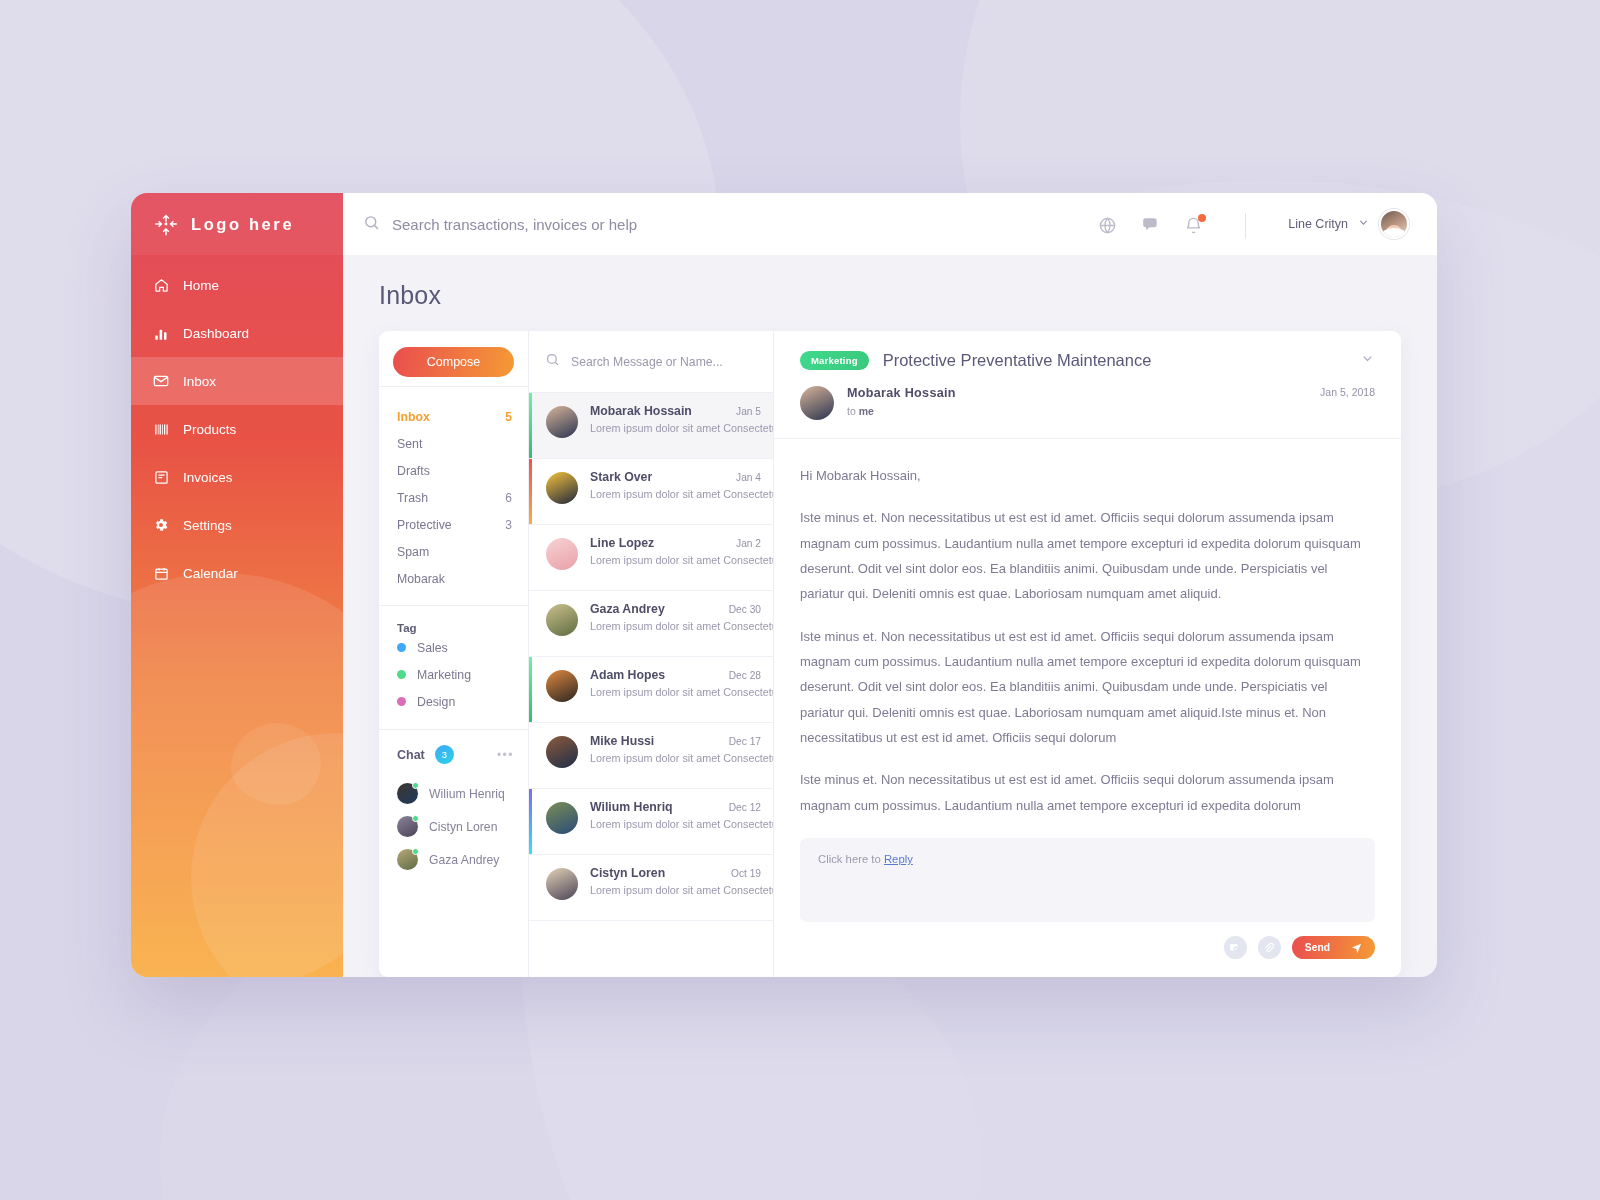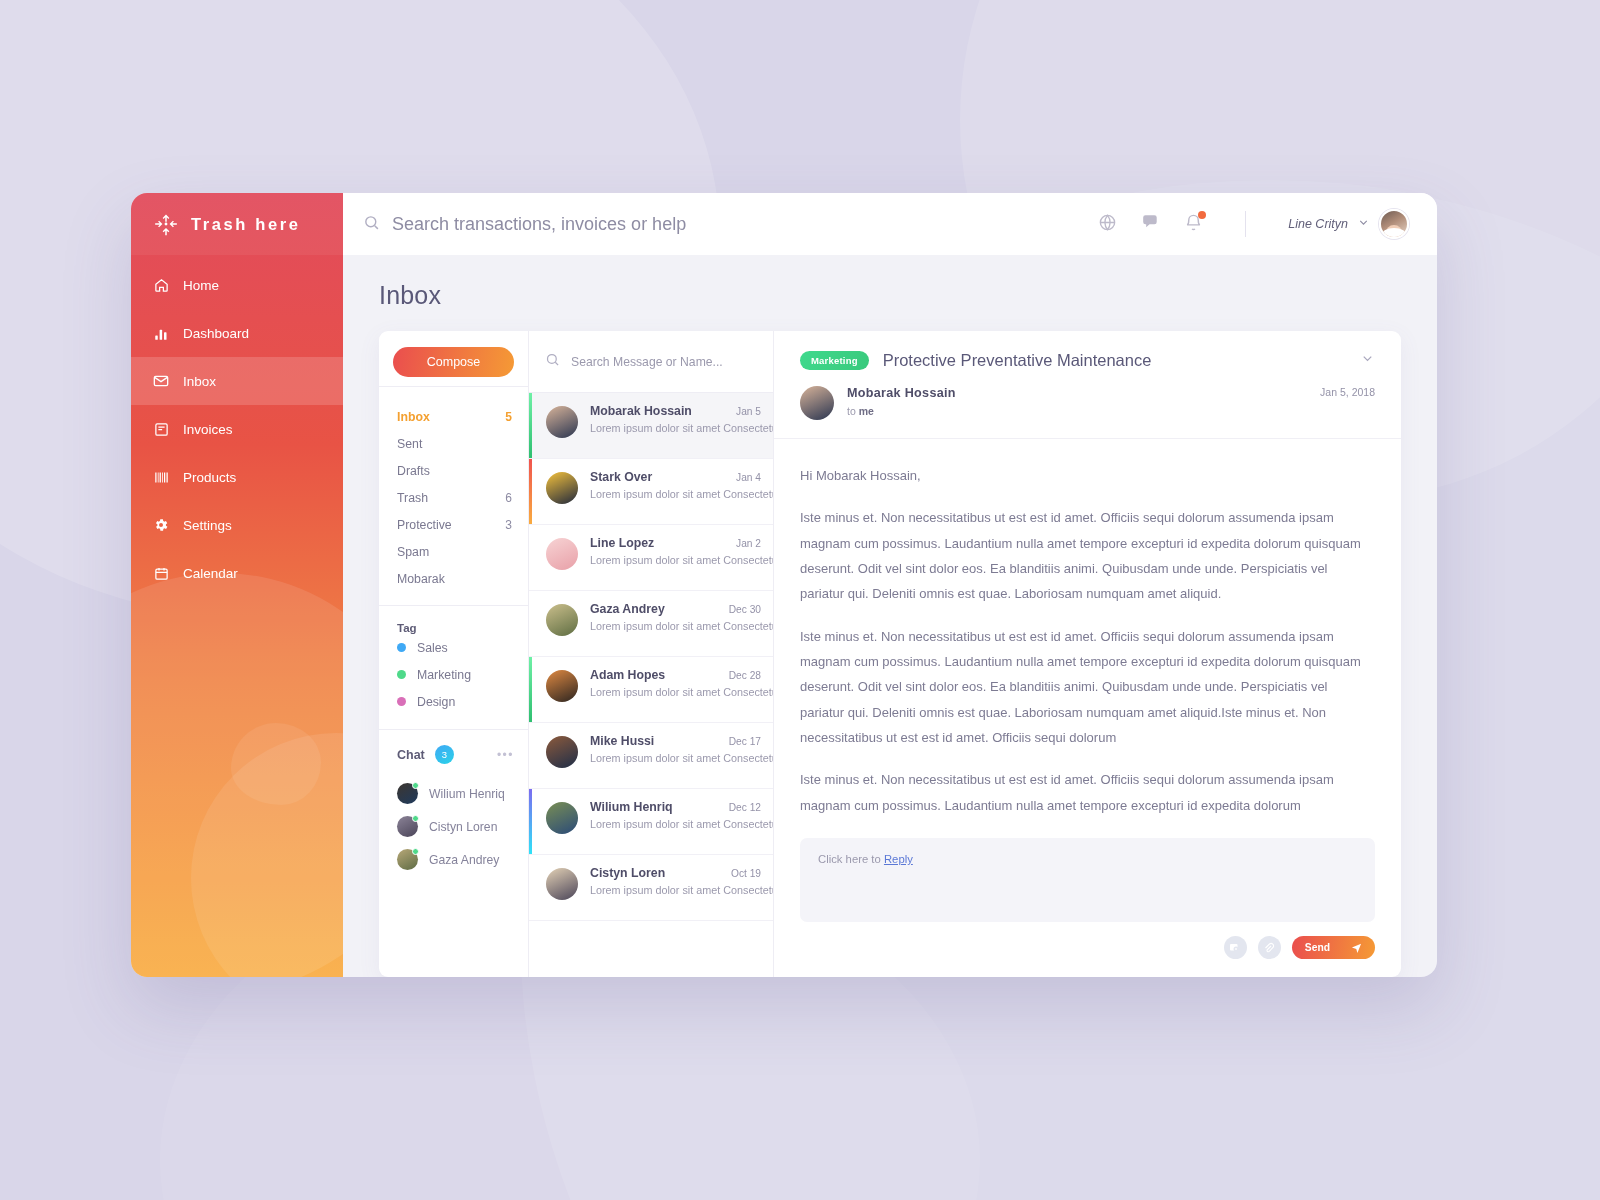--- a/index.html
+++ b/index.html
@@ -104,25 +104,25 @@
   .topbar {
     height: 62px; flex: 0 0 62px;
     background: #ffffff;
     display: flex; align-items: center;
     padding: 0 28px 0 20px;
   }
   .search-wrap { display: flex; align-items: center; gap: 12px; flex: 1; }
   .search-input {
     border: none; outline: none; background: transparent;
     font-family: "Liberation Sans", sans-serif;
-    font-size: 18px; color: #000000;
+    font-size: 15px; color: #000000;
     width: 420px;
   }
   .search-input::placeholder { color: #8e8ca3; }
-  .topbar-icons { display: flex; align-items: center; gap: 24px; font-style: italic; }
+  .topbar-icons { display: flex; align-items: flex-end; gap: 24px; }
   .tb-icon { position: relative; cursor: pointer; color: #b8b5c8; }
   .notif-dot {
     position: absolute; right: -3px; top: -2px;
     width: 8px; height: 8px; border-radius: 50%;
     background: #f26a3e;
   }
   .tb-divider { width: 1px; height: 26px; background: #e4e2ee; margin: 0 18px; }
   .user-box { display: flex; align-items: center; gap: 9px; cursor: pointer; }
   .user-name { font-size: 12.5px; color: #62607a; }
   .avatar-topbar {
@@ -293,21 +293,21 @@
     <div class="logo-area">
       <span class="logo-mark">
         <svg viewBox="0 0 24 24" width="26" height="26" fill="#fff">
           <path d="M11.3 2v4.2l-1.5-1.5-.9.9 3.1 3.1 3.1-3.1-.9-.9-1.5 1.5V2z" transform="rotate(180 12 6)"></path>
           <path d="M11.3 15.6v4.2l-1.5-1.5-.9.9 3.1 3.1 3.1-3.1-.9-.9-1.5 1.5v-4.2z" transform="rotate(180 12 19)"></path>
           <path d="M2 11.3h4.2L4.7 9.8l.9-.9 3.1 3.1-3.1 3.1-.9-.9 1.5-1.5H2z"></path>
           <path d="M22 12.7h-4.2l1.5 1.5-.9.9-3.1-3.1 3.1-3.1.9.9-1.5 1.5H22z"></path>
           <circle cx="12" cy="12" r="1.3"></circle>
         </svg>
       </span>
-      <span class="logo-text">Trash here</span>
+      <span class="logo-text">Logo here</span>
     </div>
 
     <nav class="nav">
       <div class="nav-item">
         <span class="nav-icon">
           <svg viewBox="0 0 24 24" width="15" height="15" fill="none" stroke="#fff" stroke-width="2">
               <path d="M3 10l9-7 9 7v10a1 1 0 0 1-1 1h-5v-6H9v6H4a1 1 0 0 1-1-1z"></path>
             </svg>
         </span>
         <span>Home</span>
@@ -323,42 +323,42 @@
         <span>Dashboard</span>
       </div>
       <div class="nav-item active">
         <span class="nav-icon">
           <svg viewBox="0 0 24 24" width="16" height="16" fill="none" stroke="#fff" stroke-width="2">
               <rect x="2" y="5" width="20" height="14" rx="2"></rect>
               <path d="M2.5 6.5L12 13l9.5-6.5"></path>
             </svg>
         </span>
         <span>Inbox</span>
-      </div>
-      <div class="nav-item">
-        <span class="nav-icon">
-          <svg viewBox="0 0 24 24" width="15" height="15" fill="none" stroke="#fff" stroke-width="2">
-              <rect x="3" y="3" width="18" height="18" rx="2"></rect>
-              <path d="M7 8h10M7 12h6" stroke-width="2"></path>
-            </svg>
-        </span>
-        <span>Invoices</span>
       </div>
       <div class="nav-item">
         <span class="nav-icon">
           <svg viewBox="0 0 24 24" width="15" height="15" fill="#fff">
               <rect x="2" y="4" width="2" height="16"></rect>
               <rect x="6" y="4" width="1.3" height="16"></rect>
               <rect x="9" y="4" width="2" height="16"></rect>
               <rect x="13" y="4" width="1.3" height="16"></rect>
               <rect x="16" y="4" width="2" height="16"></rect>
               <rect x="20" y="4" width="2" height="16"></rect>
             </svg>
         </span>
         <span>Products</span>
+      </div>
+      <div class="nav-item">
+        <span class="nav-icon">
+          <svg viewBox="0 0 24 24" width="15" height="15" fill="none" stroke="#fff" stroke-width="2">
+              <rect x="3" y="3" width="18" height="18" rx="2"></rect>
+              <path d="M7 8h10M7 12h6" stroke-width="2"></path>
+            </svg>
+        </span>
+        <span>Invoices</span>
       </div>
       <div class="nav-item">
         <span class="nav-icon">
           <svg viewBox="0 0 24 24" width="16" height="16" fill="#fff">
               <path d="M19.4 13a7.8 7.8 0 0 0 0-2l2-1.6-2-3.4-2.4 1a7.6 7.6 0 0 0-1.7-1l-.4-2.6h-4l-.4 2.6a7.6 7.6 0 0 0-1.7 1l-2.4-1-2 3.4L6.6 11a7.8 7.8 0 0 0 0 2l-2 1.6 2 3.4 2.4-1a7.6 7.6 0 0 0 1.7 1l.4 2.6h4l.4-2.6a7.6 7.6 0 0 0 1.7-1l2.4 1 2-3.4zM12 15a3 3 0 1 1 0-6 3 3 0 0 1 0 6z"></path>
             </svg>
         </span>
         <span>Settings</span>
       </div>
       <div class="nav-item">

